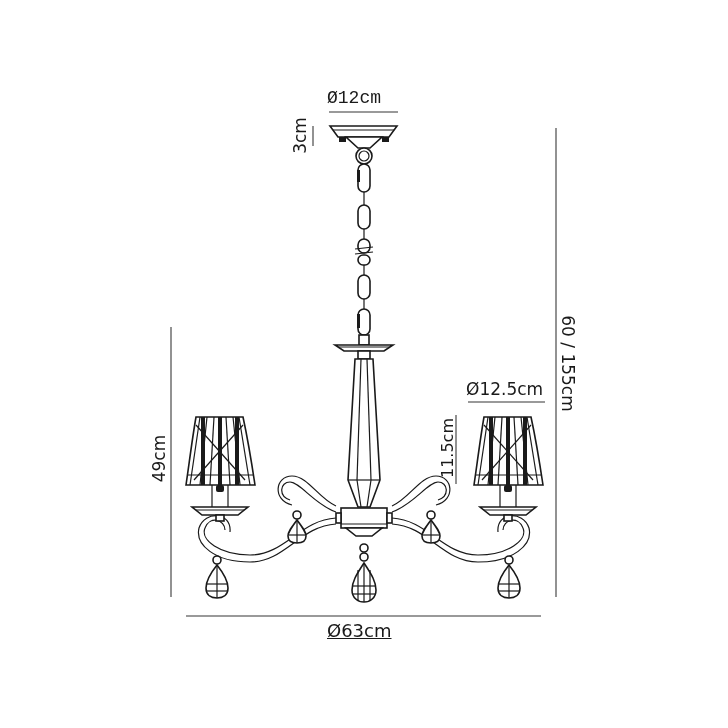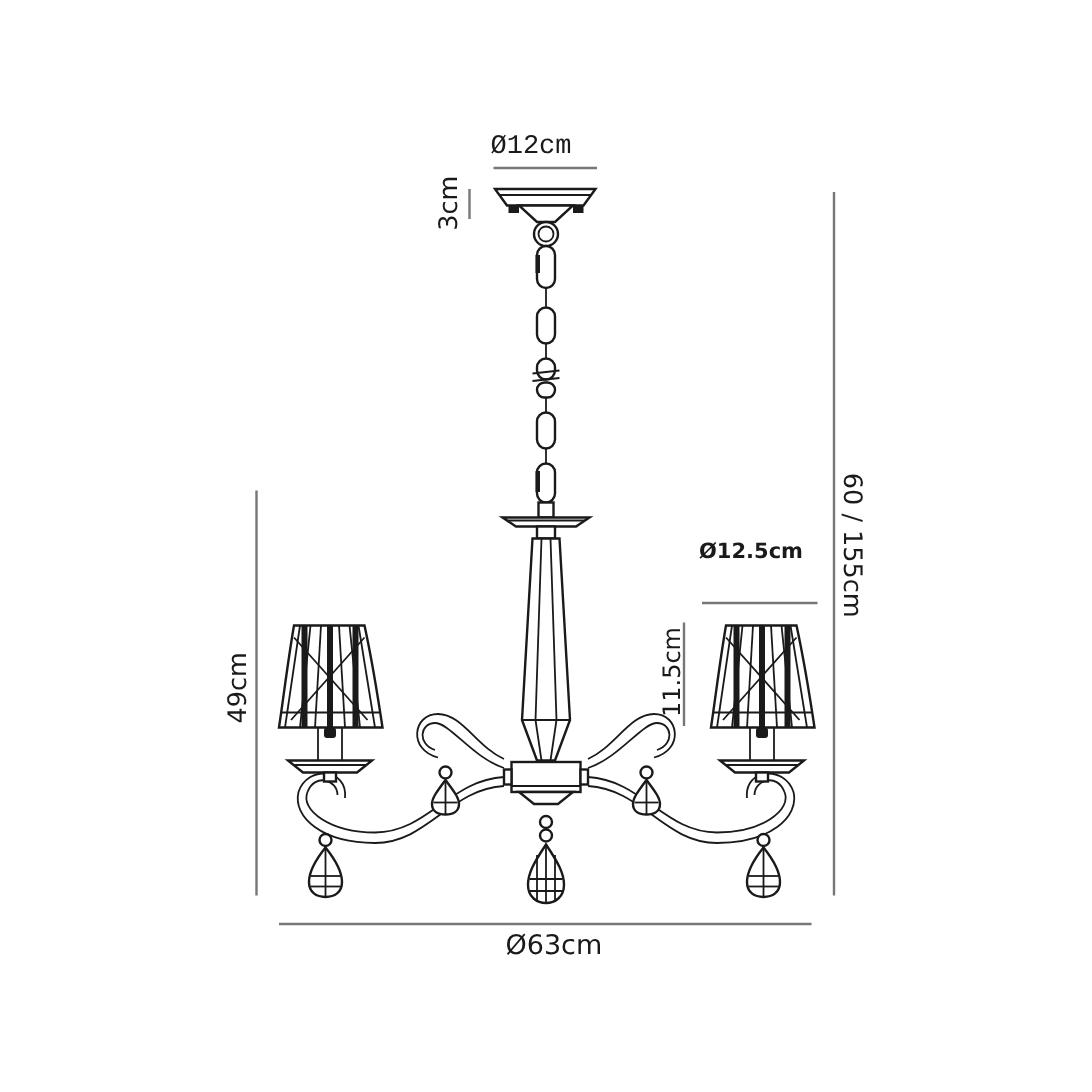--- a/index.html
+++ b/index.html
@@ -176,17 +176,17 @@
 </svg>
 
 <div class="lbl" style="left:327px; top:89px; font-size:18px;font-family:Liberation Mono, monospace;">Ø12cm</div>
 
 <div class="lbl vert" style="left:282px; top:127px; transform: rotate(-90deg); font-size:17px;">3cm</div>
 
 <div class="lbl vert" style="left:519px; top:355px; transform: rotate(90deg); font-size:17px;">60 / 155cm</div>
 
 <div class="lbl vert" style="left:136px; top:450px; transform: rotate(-90deg); font-size:17px;">49cm</div>
 
-<div class="lbl" style="left:466px; top:361px; font-size:14px;font-weight:bold;">Ø12.5cm</div>
+<div class="lbl" style="left:466px; top:381px; font-size:17px;">Ø12.5cm</div>
 
 <div class="lbl vert" style="left:418px; top:440px; transform: rotate(-90deg); font-size:16px;">11.5cm</div>
 
-<div class="lbl" style="left:337px; top:622px; font-size:18px;">Ø63cm</div>
+<div class="lbl" style="left:327px; top:622px; font-size:18px;text-decoration:underline;">Ø63cm</div>
 
 </body></html>

